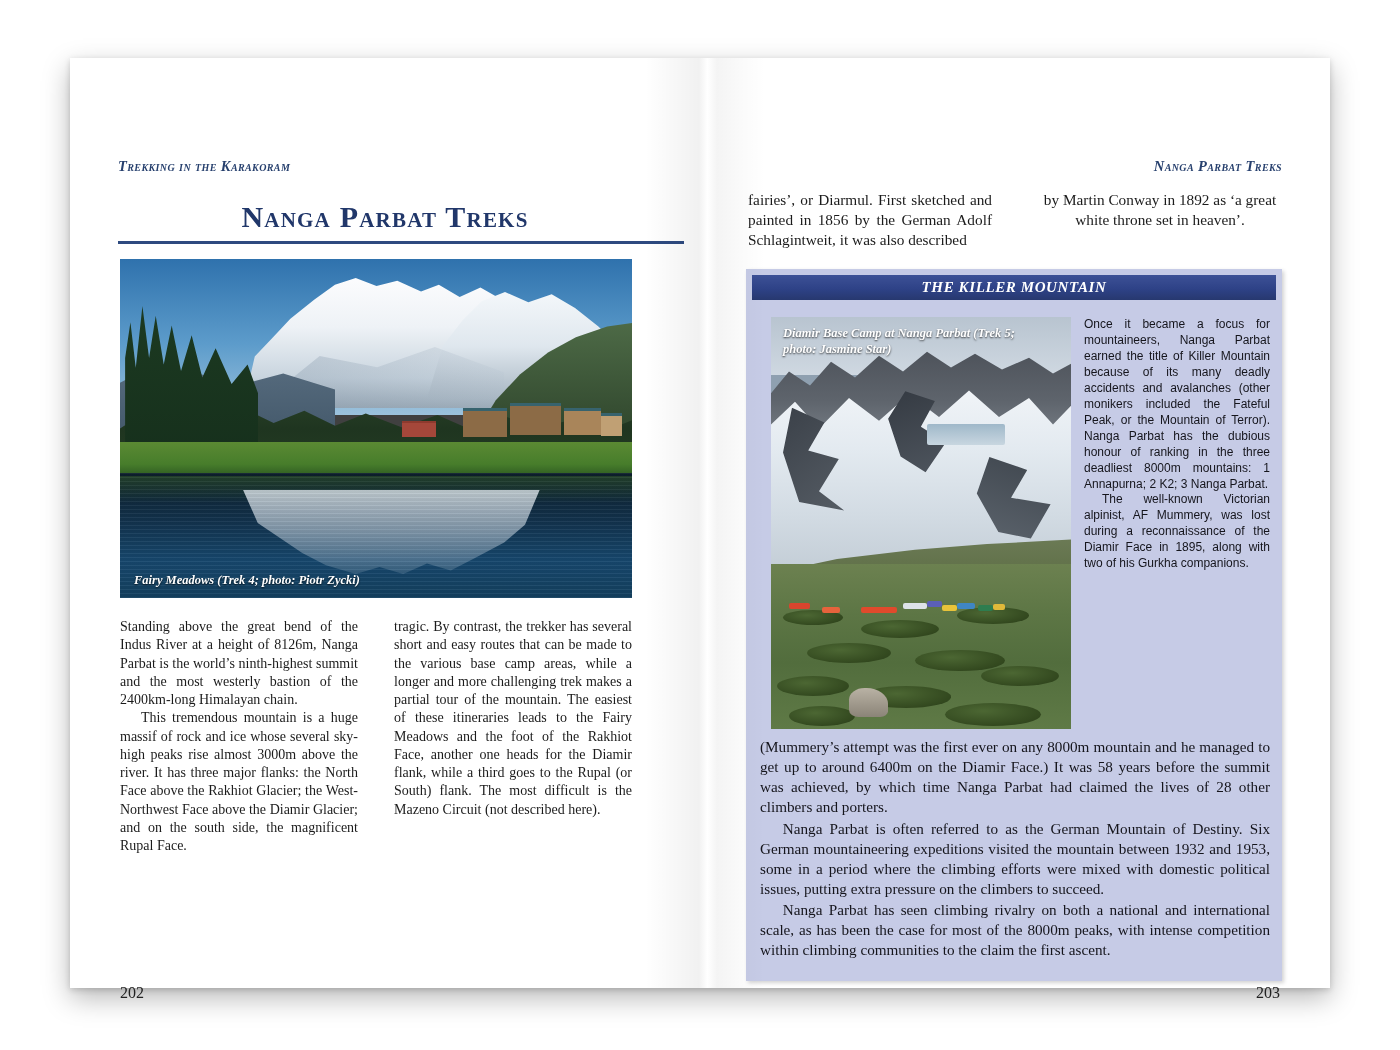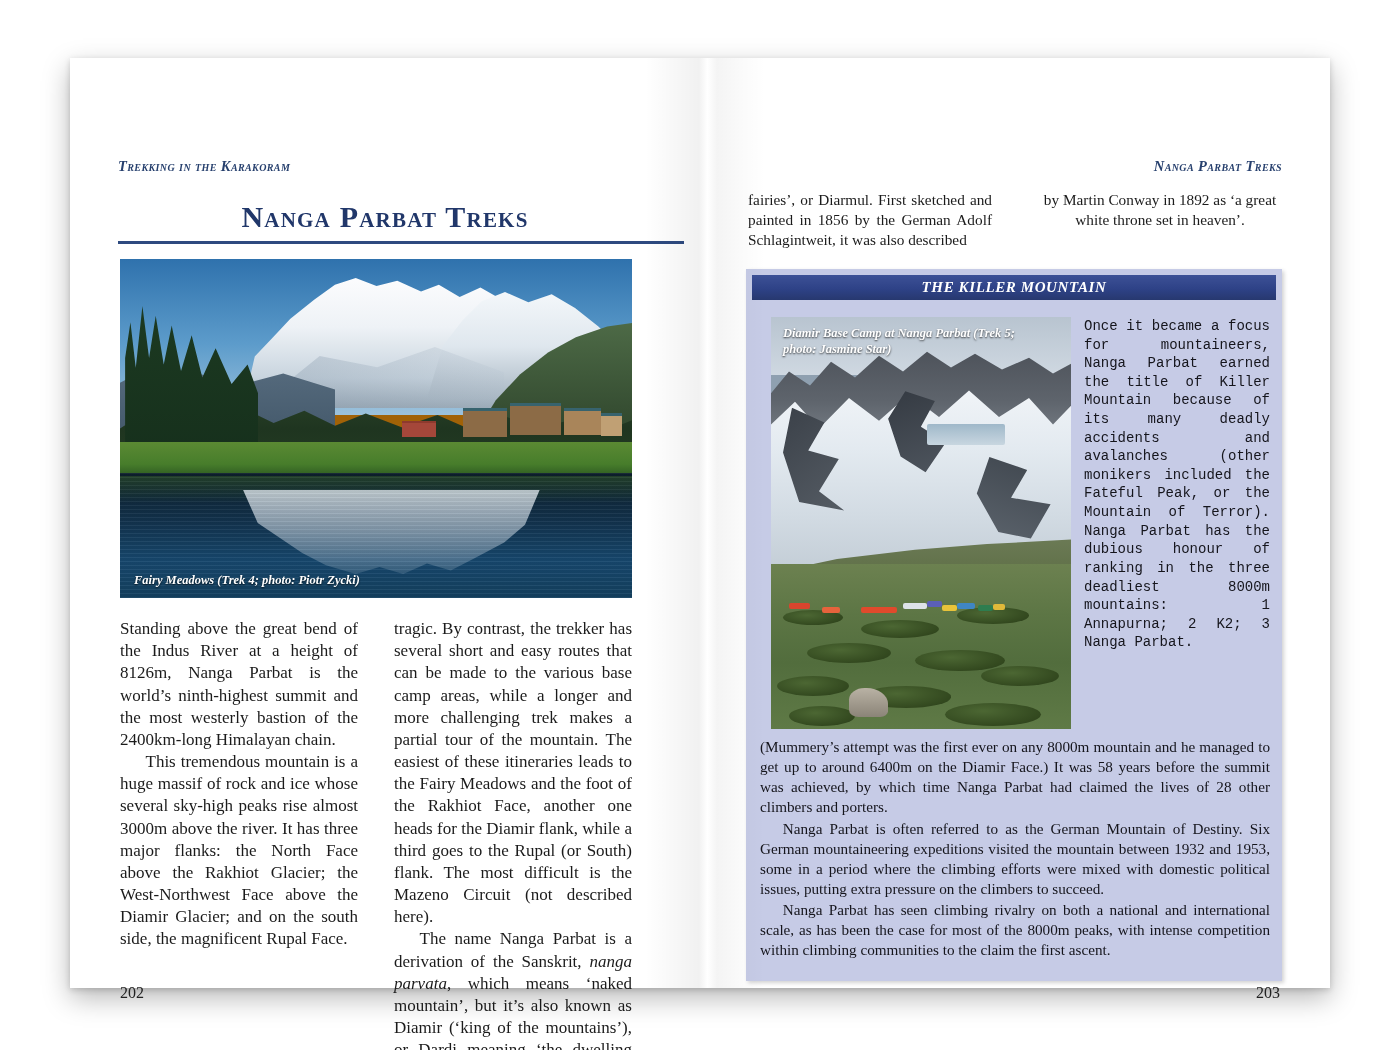--- a/index.html
+++ b/index.html
@@ -91,21 +91,21 @@
   }
 
   
   .photo-main {
     position: absolute;
     left: 50px;
     top: 137px;
     width: 512px;
     height: 339px;
     overflow: hidden;
-    background: #a16207;
+    background: #404040;
   }
   .pm-sky {
     position: absolute; left: 0; top: 0; width: 100%; height: 46%;
     background: linear-gradient(to bottom, #2f72ad 0%, #5d9ccb 55%, #9cc2dc 100%);
   }
   .pm-peak {
     position: absolute; left: 24%; top: 4%; width: 58%; height: 40%;
     background: linear-gradient(to bottom, #fdfdfe 0%, #eef2f6 40%, #c8d4de 78%, #9aa9b6 100%);
     clip-path: polygon(0% 100%, 4% 62%, 10% 48%, 16% 34%, 24% 20%, 31% 9%, 38% 4%,
                        45% 10%, 52% 6%, 60% 14%, 66% 9%, 73% 18%, 80% 11%, 88% 21%,
@@ -271,21 +271,21 @@
     left: 50px;
     top: 496px;
     width: 512px;
     height: 340px;
   }
   .col {
     position: absolute;
     top: 0;
     width: 238px;
     font-family: "Liberation Serif", serif;
-    font-size: 17px;
+    font-size: 14px;
     line-height: 1.305;
     color: #1b1b1b;
     text-align: justify;
     hyphens: auto;
   }
   .col-1 { left: 0px; }
   .col-2 { left: 274px; }
   .col p { margin: 0; }
   .col p + p { text-indent: 1.5em; }
 
@@ -351,22 +351,22 @@
     letter-spacing: 0.6px;
     color: #ffffff;
     font-variant: small-caps;
     text-transform: uppercase;
   }
   .box-sidecol {
     position: absolute;
     left: 338px;
     top: 48px;
     width: 186px;
-    font-family: Liberation Mono, monospace;
-    font-size: 14px;
+    font-family: Liberation Sans, sans-serif;
+    font-size: 12px;
     line-height: 1.33;
     color: #15151c;
     text-align: justify;
   }
   .box-sidecol p { margin: 0; }
   .box-sidecol p + p { text-indent: 1.5em; }
   .box-full {
     position: absolute;
     left: 14px;
     top: 468px;
@@ -416,21 +416,20 @@
       <div class="caption caption-main">Fairy Meadows (Trek 4; photo: Piotr Zycki)</div>
     </div>
 
     <div class="cols">
       <div class="col col-1">
         <p>Standing above the great bend of the Indus River at a height of 8126m, Nanga Parbat is the world’s ninth-highest summit and the most westerly bastion of the 2400km-long Himalayan chain.</p>
         <p>This tremendous mountain is a huge massif of rock and ice whose several sky-high peaks rise almost 3000m above the river. It has three major flanks: the North Face above the Rakhiot Glacier; the West-Northwest Face above the Diamir Glacier; and on the south side, the magnificent Rupal Face.</p>
       </div>
       <div class="col col-2">
         <p>tragic. By contrast, the trekker has several short and easy routes that can be made to the various base camp areas, while a longer and more challenging trek makes a partial tour of the mountain. The easiest of these itineraries leads to the Fairy Meadows and the foot of the Rakhiot Face, another one heads for the Diamir flank, while a third goes to the Rupal (or South) flank. The most difficult is the Mazeno Circuit (not described here).</p>
-        <p><span>The name Nanga Parbat is a derivation of the Sanskrit, </span><em>nanga parvata</em><span>, which means ‘naked mountain’, but it’s also known as Diamir (‘king of the mountains’), or Dardi meaning ‘the dwelling place of the</span></p>
       </div>
     </div>
 
     <div class="folio folio-left">202</div>
   </div>
 
   <div class="page page-right">
 
     <div class="runhead runhead-right">Nanga Parbat Treks</div>
 
@@ -479,20 +478,21 @@
           <div class="ps-tent" style="left:62%;top:69.4%;width:6%;background:#3f86c4;"></div>
           <div class="ps-tent" style="left:69%;top:69.8%;width:5%;background:#2e7d4f;"></div>
           <div class="ps-tent" style="left:74%;top:69.6%;width:4%;background:#e0b93a;"></div>
         </div>
         <div class="ps-rockbig"></div>
         <div class="caption caption-side">Diamir Base Camp at Nanga Parbat (Trek 5; photo: Jasmine Star)</div>
       </div>
 
       <div class="box-sidecol">
         <p>Once it became a focus for mountaineers, Nanga Parbat earned the title of Killer Mountain because of its many deadly accidents and avalanches (other monikers included the Fateful Peak, or the Mountain of Terror). Nanga Parbat has the dubious honour of ranking in the three deadliest 8000m mountains: 1 Annapurna; 2 K2; 3 Nanga Parbat.</p>
+        <p>The well-known Victorian alpinist, AF Mummery, was lost during a reconnaissance of the Diamir Face in 1895, along with two of his Gurkha companions.</p>
       </div>
 
       <div class="box-full">
         <p>(Mummery’s attempt was the first ever on any 8000m mountain and he managed to get up to around 6400m on the Diamir Face.) It was 58 years before the summit was achieved, by which time Nanga Parbat had claimed the lives of 28 other climbers and porters.</p>
         <p>Nanga Parbat is often referred to as the German Mountain of Destiny. Six German mountaineering expeditions visited the mountain between 1932 and 1953, some in a period where the climbing efforts were mixed with domestic political issues, putting extra pressure on the climbers to succeed.</p>
         <p>Nanga Parbat has seen climbing rivalry on both a national and international scale, as has been the case for most of the 8000m peaks, with intense competition within climbing communities to the claim the first ascent.</p>
       </div>
     </div>
 
     <div class="folio folio-right">203</div>

